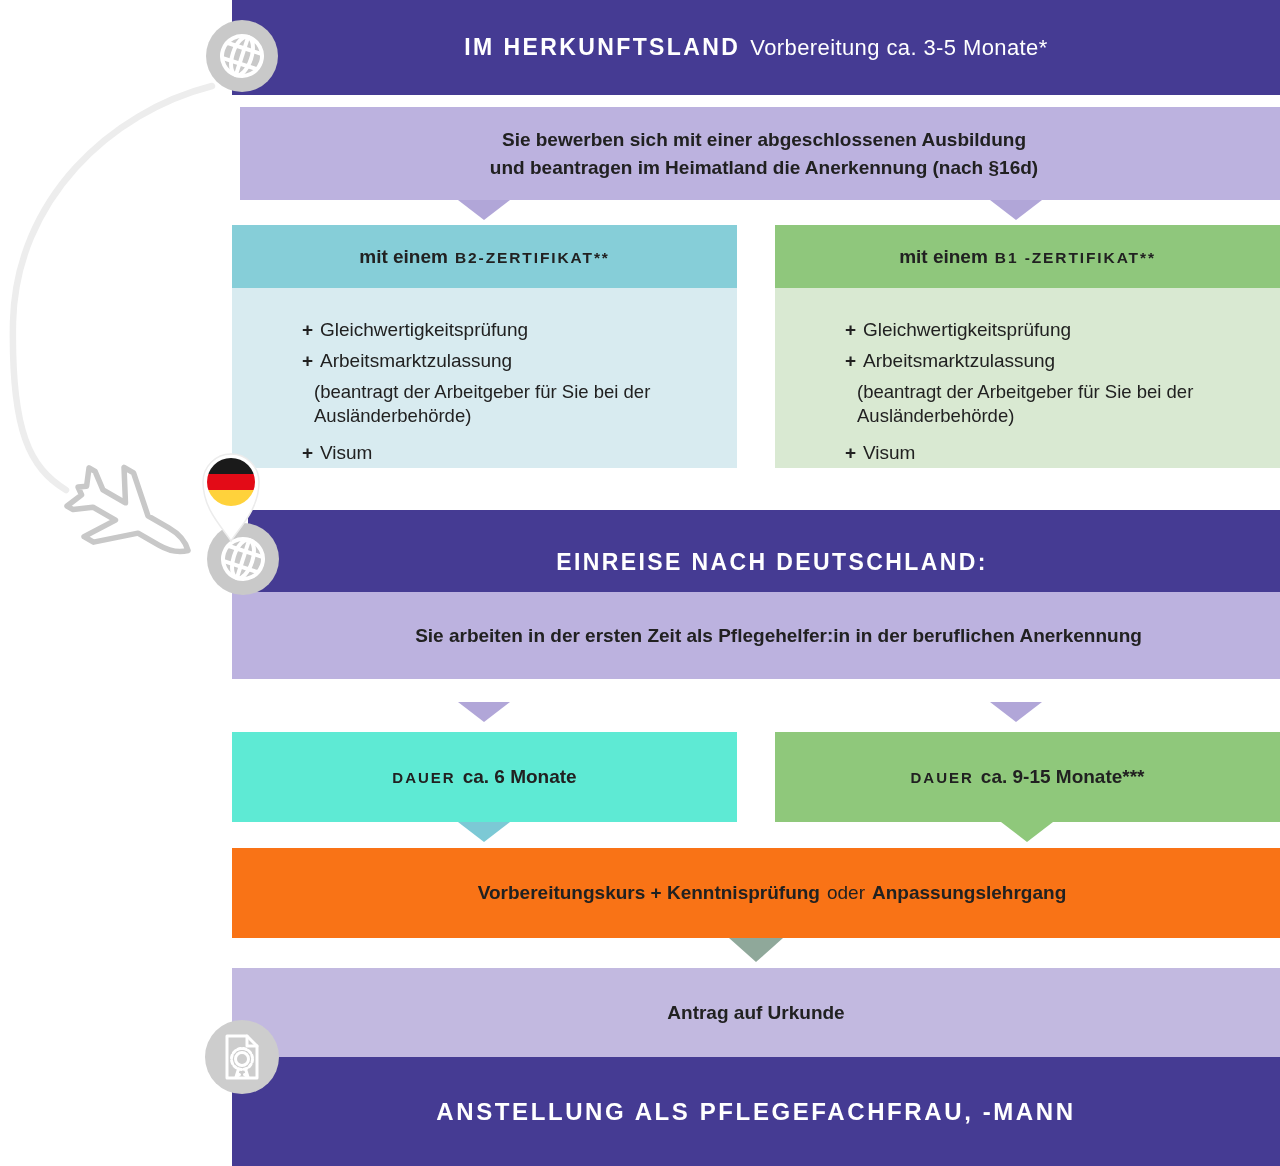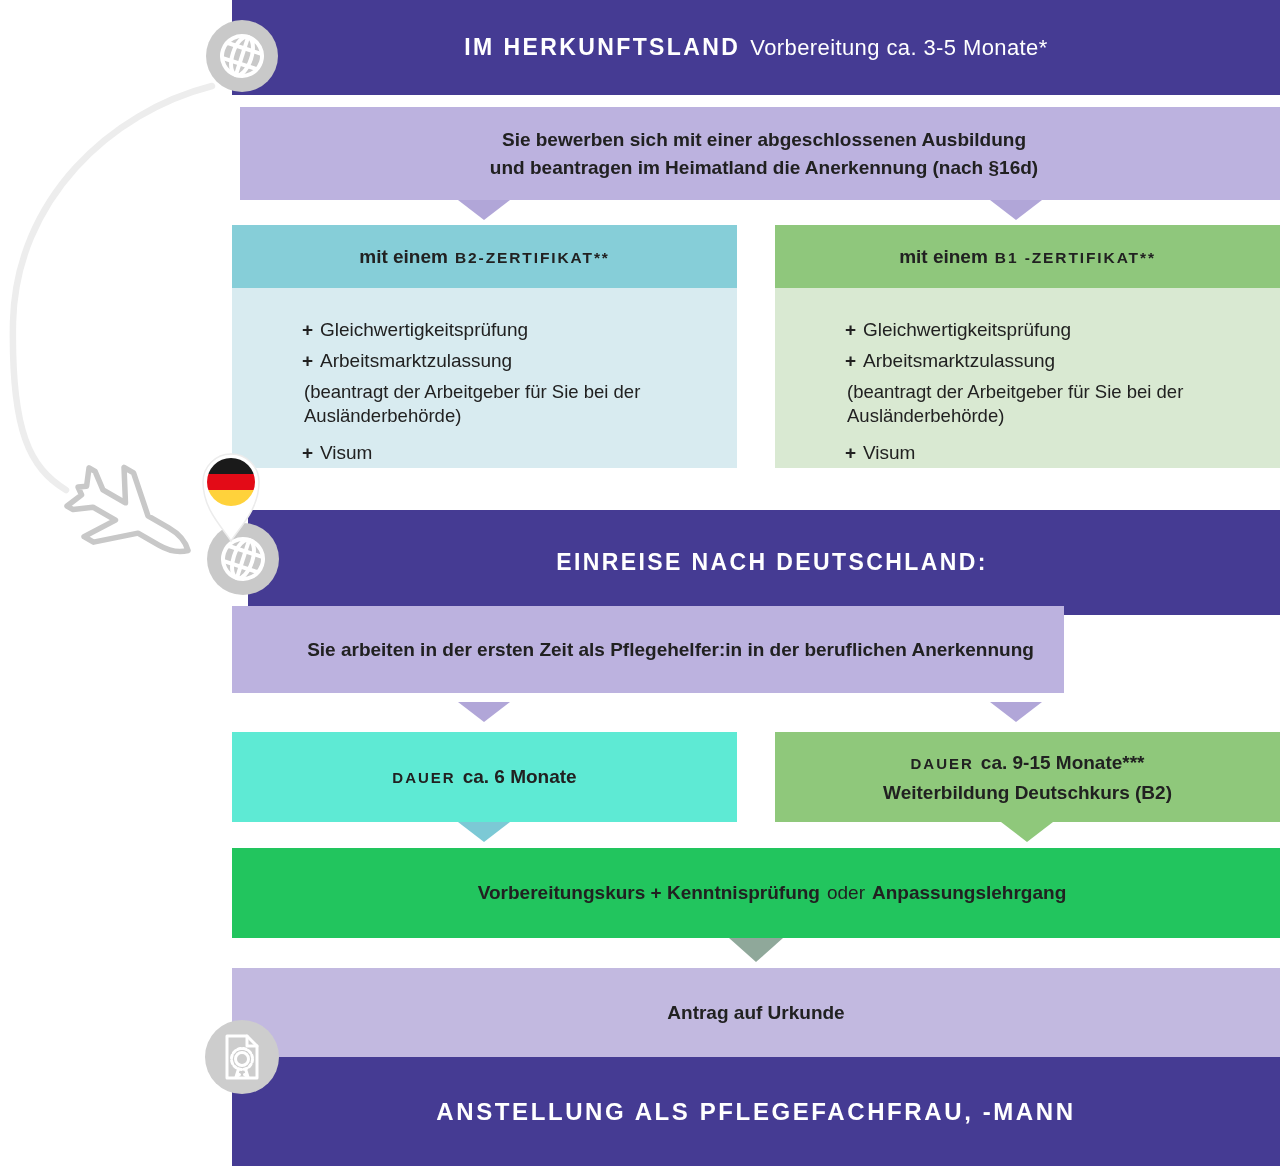--- a/index.html
+++ b/index.html
@@ -14,24 +14,24 @@
   .z1 { z-index:1; } .z3 { z-index:3; } .z4 { z-index:4; }
 
   
   #banner-origin { left:232px; top:0;      width:1048px; height:95px; }
   #band-origin   { left:240px; top:107px;  width:1048px; height:93px;  background:#bcb2df; }
   #hdr-b2        { left:232px; top:225px;  width:505px;  height:63px;  background:#86ced8; }
   #hdr-b1        { left:775px; top:225px;  width:505px;  height:63px;  background:#8fc77c; }
   #body-b2       { left:232px; top:288px;  width:505px;  height:180px; background:#d8ebf0; }
   #body-b1       { left:775px; top:288px;  width:505px;  height:180px; background:#d9e9d2; }
   #banner-entry  { left:248px; top:510px;  width:1048px; height:105px; }
-  #band-entry    { left:232px; top:606px;  width:832px; height:87px;  background:#bcb2df;padding-left:45px; }
+  #band-entry    { left:232px; top:592px;  width:1048px; height:87px;  background:#bcb2df;padding-left:45px; }
   #dur-b2        { left:232px; top:732px;  width:505px;  height:90px;  background:#5eead4; }
   #dur-b1        { left:775px; top:732px;  width:505px;  height:90px;  background:#8fc87b; }
-  #banner-course { left:232px; top:848px;  width:1048px; height:90px;  background:#22c55e;padding-left:32px; }
+  #banner-course { left:232px; top:848px;  width:1048px; height:90px;  background:#f97316;padding-left:32px; }
   #band-cert     { left:232px; top:968px;  width:1048px; height:89px;  background:#c2b9e0; }
   #banner-final  { left:232px; top:1057px; width:1048px; height:109px; }
 
   
   .tri { position:absolute; width:0; height:0; z-index:2;
          border-left:26px solid transparent; border-right:26px solid transparent;
          border-top:20px solid #b1a6d8; }
   #tri1a { left:458px;  top:200px; }
   #tri1b { left:990px;  top:200px; }
   #tri2a { left:458px;  top:702px; }
@@ -43,21 +43,21 @@
 
   
   .t-strong { font-weight:bold; font-size:23px; letter-spacing:2.4px; white-space:nowrap; }
   .t-sub    { font-weight:normal; font-size:22px; letter-spacing:0.4px; margin-left:10px; white-space:nowrap; }
   .t-band   { font-weight:bold; font-size:19px; line-height:28px; }
   .hdr-pre  { font-weight:bold; font-size:19px; }
   .hdr-cert { font-weight:bold; font-size:15.5px; letter-spacing:1.9px; margin-left:7px; padding-top:2px; }
   .list { padding:30px 36px 0 70px; width:100%; font-size:19px; text-align:left; }
   .item { display:flex; margin-bottom:7px; line-height:24px; }
   .plus { font-weight:bold; flex:0 0 18px; }
-  .note { margin:1px 0 13px 2px; font-size:18.5px; line-height:24px; max-width:362px; }
+  .note { margin:1px 0 13px 12px; font-size:18.5px; line-height:24px; max-width:362px; }
   .dur-label { font-weight:bold; font-size:15px; letter-spacing:2px; margin-right:7px; }
   .t-dur  { font-weight:bold; font-size:19px; line-height:29px; }
   .course-line { display:flex; gap:7px; font-size:19px; align-items:baseline; }
   .course-bold { font-weight:bold; }
   .t-final { font-weight:bold; font-size:24px; letter-spacing:2.6px; white-space:nowrap; }
 
   
   #curve-svg  { left:0;    top:0;      z-index:0; }
   #globe1     { left:206px; top:20px;  }
   #globe2     { left:207px; top:523px; }
@@ -145,21 +145,20 @@
   <div id="dur-b2" class="abs flexc z1">
     <div class="t-dur">
       <span class="dur-label">DAUER</span><span>ca. 6 Monate</span>
     </div>
   </div>
   <div id="dur-b1" class="abs flexc z1">
     <div class="t-dur">
       <div>
         <span class="dur-label">DAUER</span><span>ca. 9-15 Monate***</span>
       </div>
-      <div>Weiterbildung Deutschkurs (B2)</div>
     </div>
   </div>
   <div id="tri-teal" class="tri"></div>
   <div id="tri-green" class="tri"></div>
 
   <div id="banner-course" class="abs flexc z1">
     <div class="course-line">
       <span class="course-bold">Vorbereitungskurs + Kenntnisprüfung</span>
       <span>oder</span>
       <span class="course-bold">Anpassungslehrgang</span>

